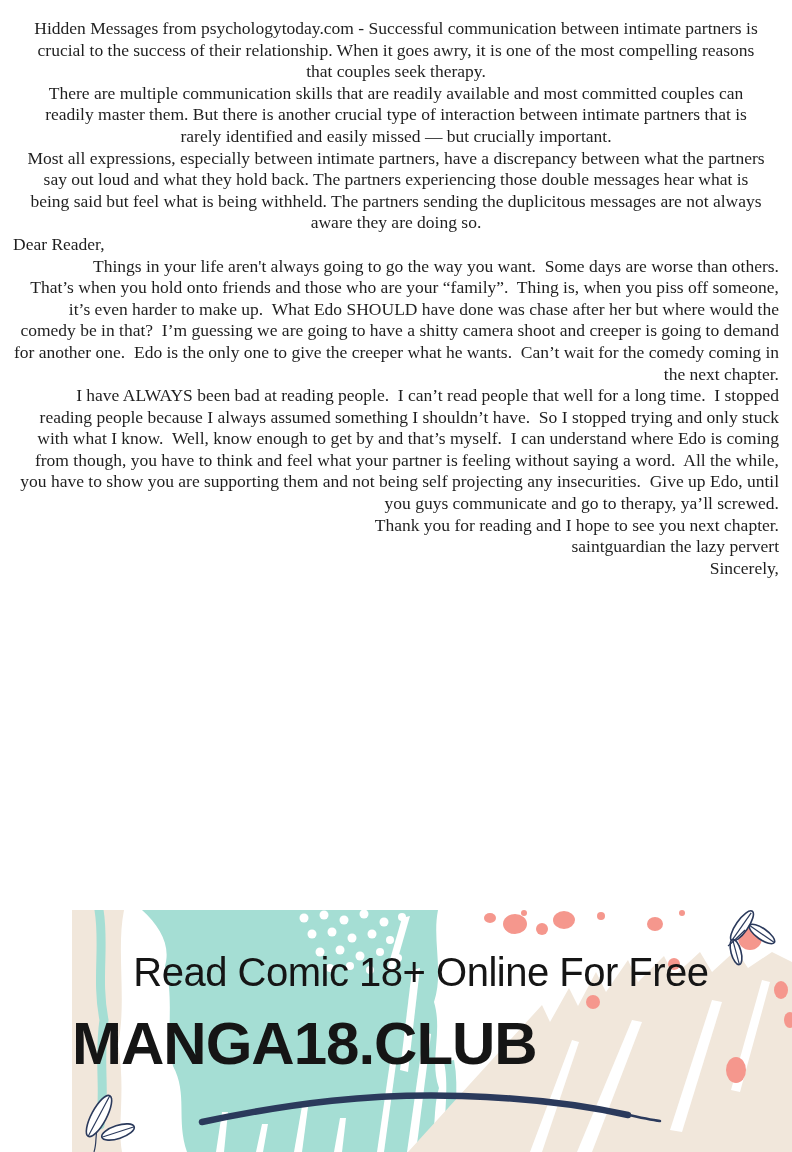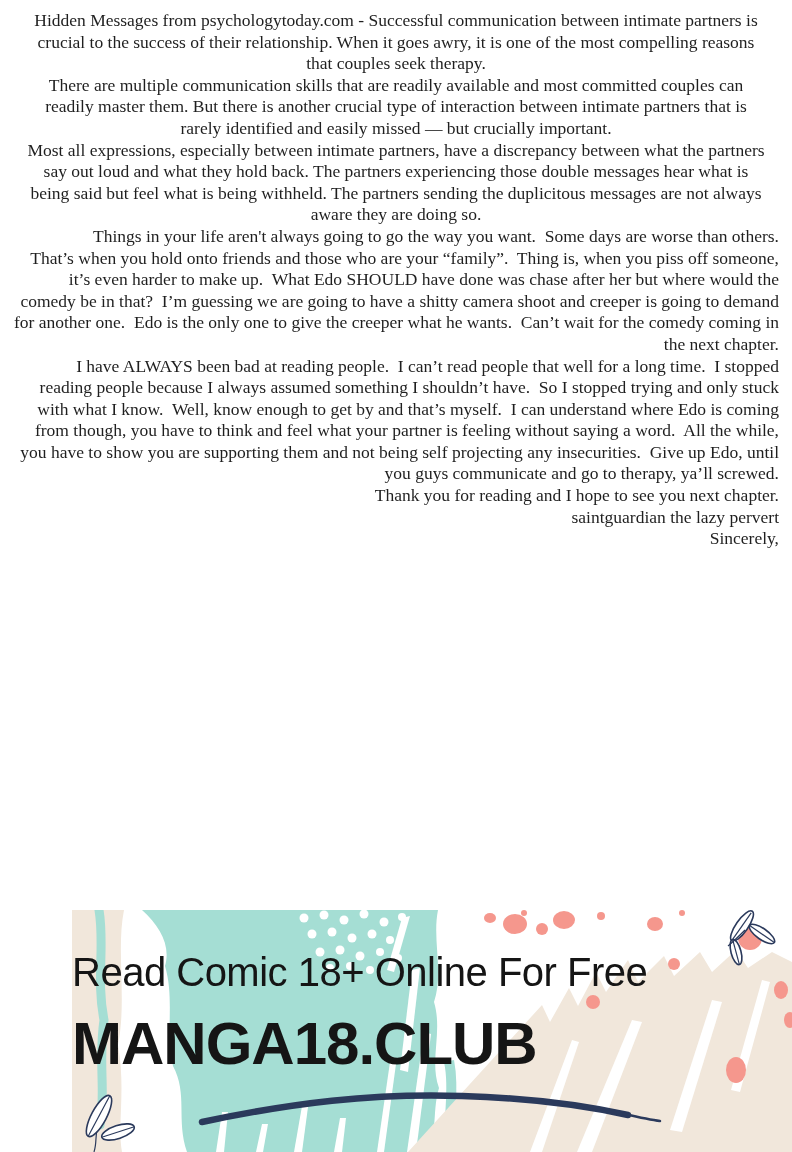--- a/index.html
+++ b/index.html
@@ -7,21 +7,21 @@
     width: 792px; height: 1152px;
     background: #ffffff;
     font-family: "Liberation Serif", serif;
     color: #1f1f1f;
     position: relative;
     overflow: hidden;
   }
 
   
   .doc {
-    padding: 10px 13px 0 13px;
+    padding: 18px 13px 0 13px;
     font-size: 17.5px;
     line-height: 21.6px;
   }
   .doc p { margin: 0; }
   .intro { text-align: center; padding: 0 11px; }
   .salutation { margin-top: 43px; }
   .para  { margin-top: 21.6px; white-space: pre-wrap; text-align: right; }
   .indent { text-indent: 46px; }
   .gap   { margin-top: 24px; }
 
@@ -31,20 +31,21 @@
     left: 72px; top: 910px;
     width: 720px; height: 242px;
     background: #fff;
     font-family: "Liberation Sans", sans-serif;
     overflow: hidden;
     cursor: pointer;
   }
   .banner svg { position: absolute; left: 0; top: 0; }
   .banner-tagline {
     position: absolute; top: 40px; left: 0; width: 698px;
+    text-align: center;
     font-size: 40px; font-weight: 500; letter-spacing: -0.5px;
     color: var(--c-text, #151515);
     z-index: 2;
   }
   .banner-site {
     position: absolute; top: 99px; left: 0; width: 698px;
     font-size: 60px; font-weight: 700; letter-spacing: -1px;
     color: var(--c-text, #151515);
     z-index: 2;
   }
@@ -60,20 +61,21 @@
 </style>
 </head>
 <body>
 
 <div class="doc">
   <div class="intro">
     <p>Hidden Messages from psychologytoday.com - Successful communication between intimate partners is crucial to the success of their relationship. When it goes awry, it is one of the most compelling reasons that couples seek therapy.</p>
     <p>There are multiple communication skills that are readily available and most committed couples can readily master them. But there is another crucial type of interaction between intimate partners that is rarely identified and easily missed — but crucially important.</p>
     <p>Most all expressions, especially between intimate partners, have a discrepancy between what the partners say out loud and what they hold back. The partners experiencing those double messages hear what is being said but feel what is being withheld. The partners sending the duplicitous messages are not always aware they are doing so.</p>
   </div>
+  <p class="salutation">Dear Reader,</p>
   <p class="para indent">Things in your life aren't always going to go the way you want.  Some days are worse than others.  That’s when you hold onto friends and those who are your “family”.  Thing is, when you piss off someone, it’s even harder to make up.  What Edo SHOULD have done was chase after her but where would the comedy be in that?  I’m guessing we are going to have a shitty camera shoot and creeper is going to demand for another one.  Edo is the only one to give the creeper what he wants.  Can’t wait for the comedy coming in the next chapter.</p>
   <p class="para indent">I have ALWAYS been bad at reading people.  I can’t read people that well for a long time.  I stopped reading people because I always assumed something I shouldn’t have.  So I stopped trying and only stuck with what I know.  Well, know enough to get by and that’s myself.  I can understand where Edo is coming from though, you have to think and feel what your partner is feeling without saying a word.  All the while, you have to show you are supporting them and not being self projecting any insecurities.  Give up Edo, until you guys communicate and go to therapy, ya’ll screwed.</p>
   <p class="para gap">Thank you for reading and I hope to see you next chapter.</p>
   <p class="para">saintguardian the lazy pervert</p>
   <p class="para">Sincerely,</p>
 </div>
 
 <div class="banner">
   <svg width="720" height="242" viewBox="0 0 720 242">
 

